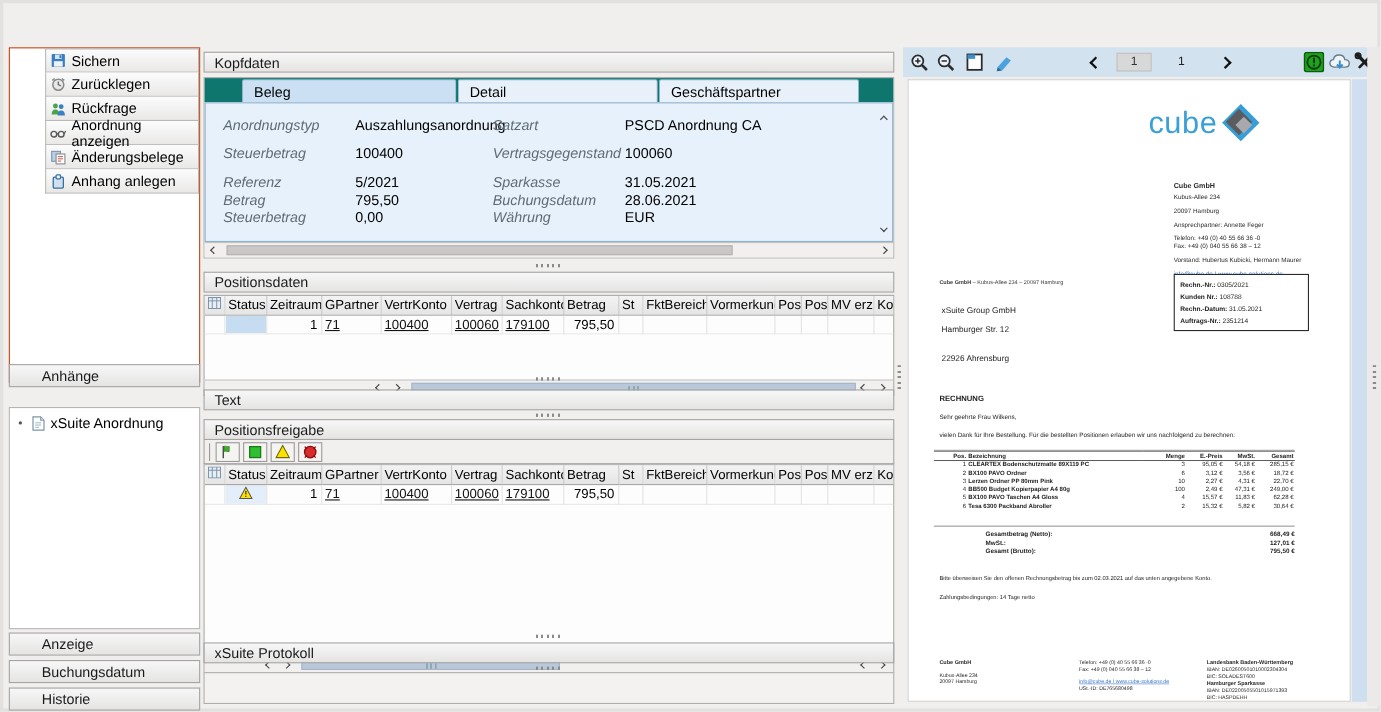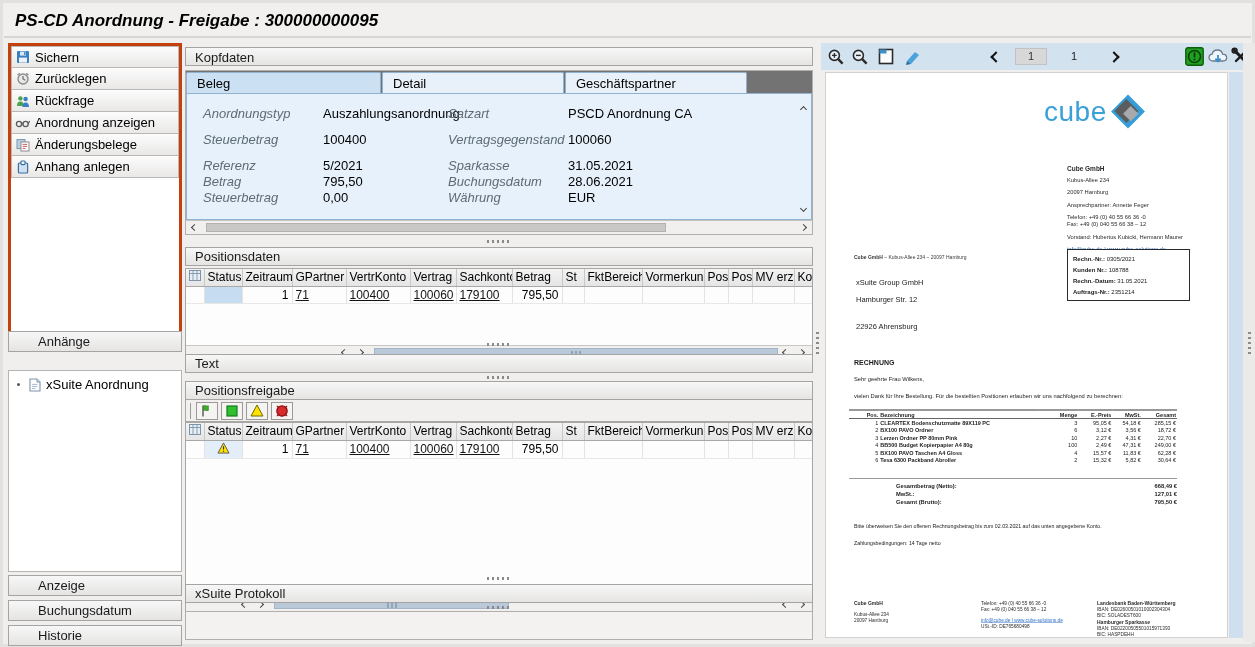--- a/index.html
+++ b/index.html
@@ -14,37 +14,37 @@
   
   .bar { background:linear-gradient(#f7f7f7,#e5e4e3); border:1px solid #a5a4a3; font-size:13px; color:#1a1a1a;
          display:flex; align-items:center; }
   .sbtn { height:22px; border:1px solid #b9b8b7; border-top:none; background:linear-gradient(#fcfcfc,#e9e8e7);
           display:flex; align-items:center; gap:5px; padding-left:3px; font-size:13px; cursor:default; }
   .sbtn:first-child { border-top:1px solid #b9b8b7; }
   .icon { display:inline-flex; width:15px; height:15px; align-items:center; justify-content:center; flex:0 0 auto; }
 
   
   .sidebar { position:absolute; left:5px; top:40px; width:174px; bottom:2px; }
-  .btn-panel { position:absolute; top:0; left:0; right:0; height:305px; background:#fff; border:3px solid #c2410c; }
+  .btn-panel { position:absolute; top:0; left:0; right:0; height:305px; background:#fff; border:1px solid #c2410c;padding-left:32px; }
   .rollup { position:absolute; left:0; right:0; height:21px; padding-left:29px; }
   .att-list { position:absolute; left:0; right:0; top:327px; height:202px; background:#fff; border:1px solid #b6b5b4; padding:6px 4px; }
   .att-item { display:flex; align-items:center; gap:4px; font-size:13px; }
   .bullet { width:3px; height:3px; background:#555; border-radius:50%; margin:0 3px 0 4px; }
 
   
   .middle { position:absolute; left:182px; top:40px; width:628px; bottom:2px; }
   .m-abs { position:absolute; left:0; right:0; }
   .sechdr { height:19px; padding-left:9px; }
   .splitter { display:flex; align-items:center; justify-content:center; }
   .hdots { height:3px; width:24px; background:repeating-linear-gradient(90deg,#8a8a8a 0 2px,transparent 2px 5px); }
   .vdots { width:3px; height:22px; background:repeating-linear-gradient(#8a8a8a 0 2px,transparent 2px 5px); }
 
   
   .tabcard { background:#fff; border:1px solid #b0afae; }
-  .tabs { display:flex; height:22px; background:#737373; padding-top:1px; }
+  .tabs { display:flex; height:22px; background:#0f766e; padding-top:1px;padding-left:34px; }
   .tab { border:1px solid #92b3d0; border-bottom:none; border-radius:2px 2px 0 0; background:#e8f1fa;
          font-size:13px; padding:3px 10px 0 10px; margin-right:1px; }
   .tab.active { background:#cbe1f3; }
   .tabcontent { position:relative; height:127px; background:#e7f1fb; border:1px solid #92b3d0; overflow:hidden; }
   .formgrid { padding:12px 0 0 16px; font-size:13px; }
   .frow { display:flex; line-height:16px; }
   .frow .lab { width:120px; color:#5d6b76; font-style:italic; }
   .frow .val { width:125px; color:#000; }
   .frow .lab2 { width:120px; color:#5d6b76; font-style:italic; }
   .frow .val2 { color:#000; }
@@ -130,23 +130,20 @@
   .fcol1 { width:254px; } .fcol2 { width:232px; } .fcol3 { flex:1; }
   .fbold { font-weight:bold; font-size:10px; }
   .fcol1 .fbold { margin-bottom:10px; }
   .fcol2 .flink { margin-top:10px; }
 </style>
 </head>
 <body>
 
 <div class="app">
 
-  <div class="titlebar">
-    <div class="title">PS-CD Anordnung - Freigabe : 300000000095</div>
-  </div>
 
   <div class="sidebar">
     <div class="btn-panel">
       <div class="sbtn">
         <span class="icon">
           <svg width="14" height="14" viewBox="0 0 14 14">
               <rect x="1" y="1" width="12" height="12" rx="1" fill="#3a7fc1"></rect>
               <rect x="4" y="1.6" width="6" height="4" fill="#d9e7f4"></rect>
               <rect x="8" y="2.2" width="1.6" height="2.6" fill="#3a7fc1"></rect>
               <rect x="3" y="7.6" width="8" height="5" fill="#eef2f6"></rect>

